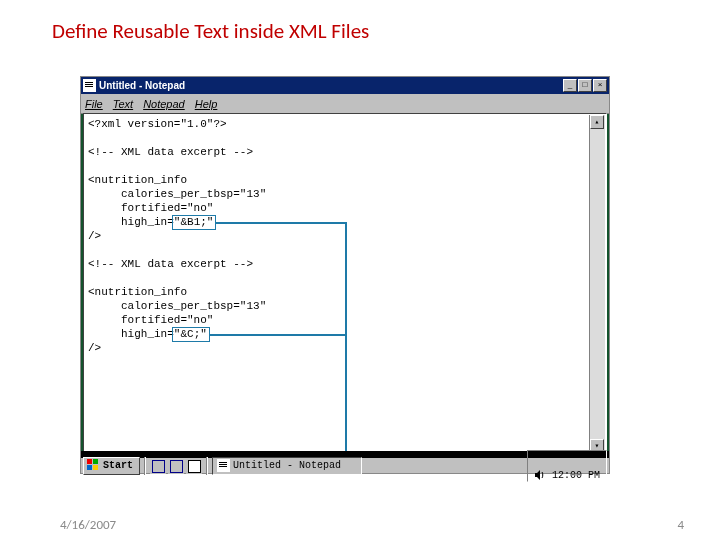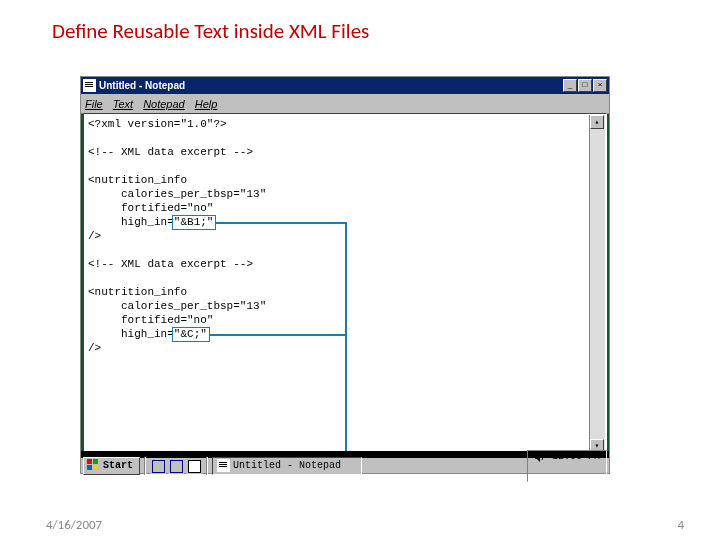--- a/index.html
+++ b/index.html
@@ -146,39 +146,39 @@
   .qlicon::before{content:"";position:absolute;left:2px;top:2px;width:11px;height:11px;border:1px solid #008;}
   .qlicon.doc::before{border-color:#000;background:#fff;}
   .task-btn{
     height:18px;min-width:150px;padding:0 4px;
     background:#c0c0c0;
     border:1px solid #404040;border-right-color:#fff;border-bottom-color:#fff;
     display:flex;align-items:center;gap:3px;
   }
   .task-btn .ic{width:13px;height:13px;background:#fff;display:inline-block;position:relative;}
   .task-btn .ic::after{content:"";position:absolute;left:2px;top:3px;width:8px;height:1px;background:#000;box-shadow:0 2px 0 #000,0 4px 0 #000;}
-  .tray{margin-left:auto;height:32px;border:1px solid #808080;border-right-color:#fff;border-bottom-color:#fff;padding:0 6px;display:flex;align-items:flex-start;gap:6px;}
+  .tray{margin-left:auto;height:32px;border:1px solid #808080;border-right-color:#fff;border-bottom-color:#fff;padding:0 6px;display:flex;align-items:flex-end;gap:6px;}
   .tray .spk{width:12px;height:12px;display:inline-block;}
   .tray .spk svg{display:block;}
   
   .hl {
     position:absolute;
     border:1.5px solid #1e7aa8;
     background:transparent;
     pointer-events:none;
   }
   
   .line {
     position:absolute;
     background:#1e7aa8;
     pointer-events:none;
   }
   
   .slide-footer {
-    position:absolute;left:2px;right:0;bottom:8px;
+    position:absolute;left:16px;right:0;bottom:8px;
     display:flex;justify-content:space-between;align-items:center;
     padding:0 36px 0 44px;
     font-size:13px;color:#8a8a8a;
     font-family:Calibri,Arial,sans-serif;
   }
 </style>
 </head>
 <body>
 
 <div class="slide-title">Define Reusable Text inside XML Files</div>

